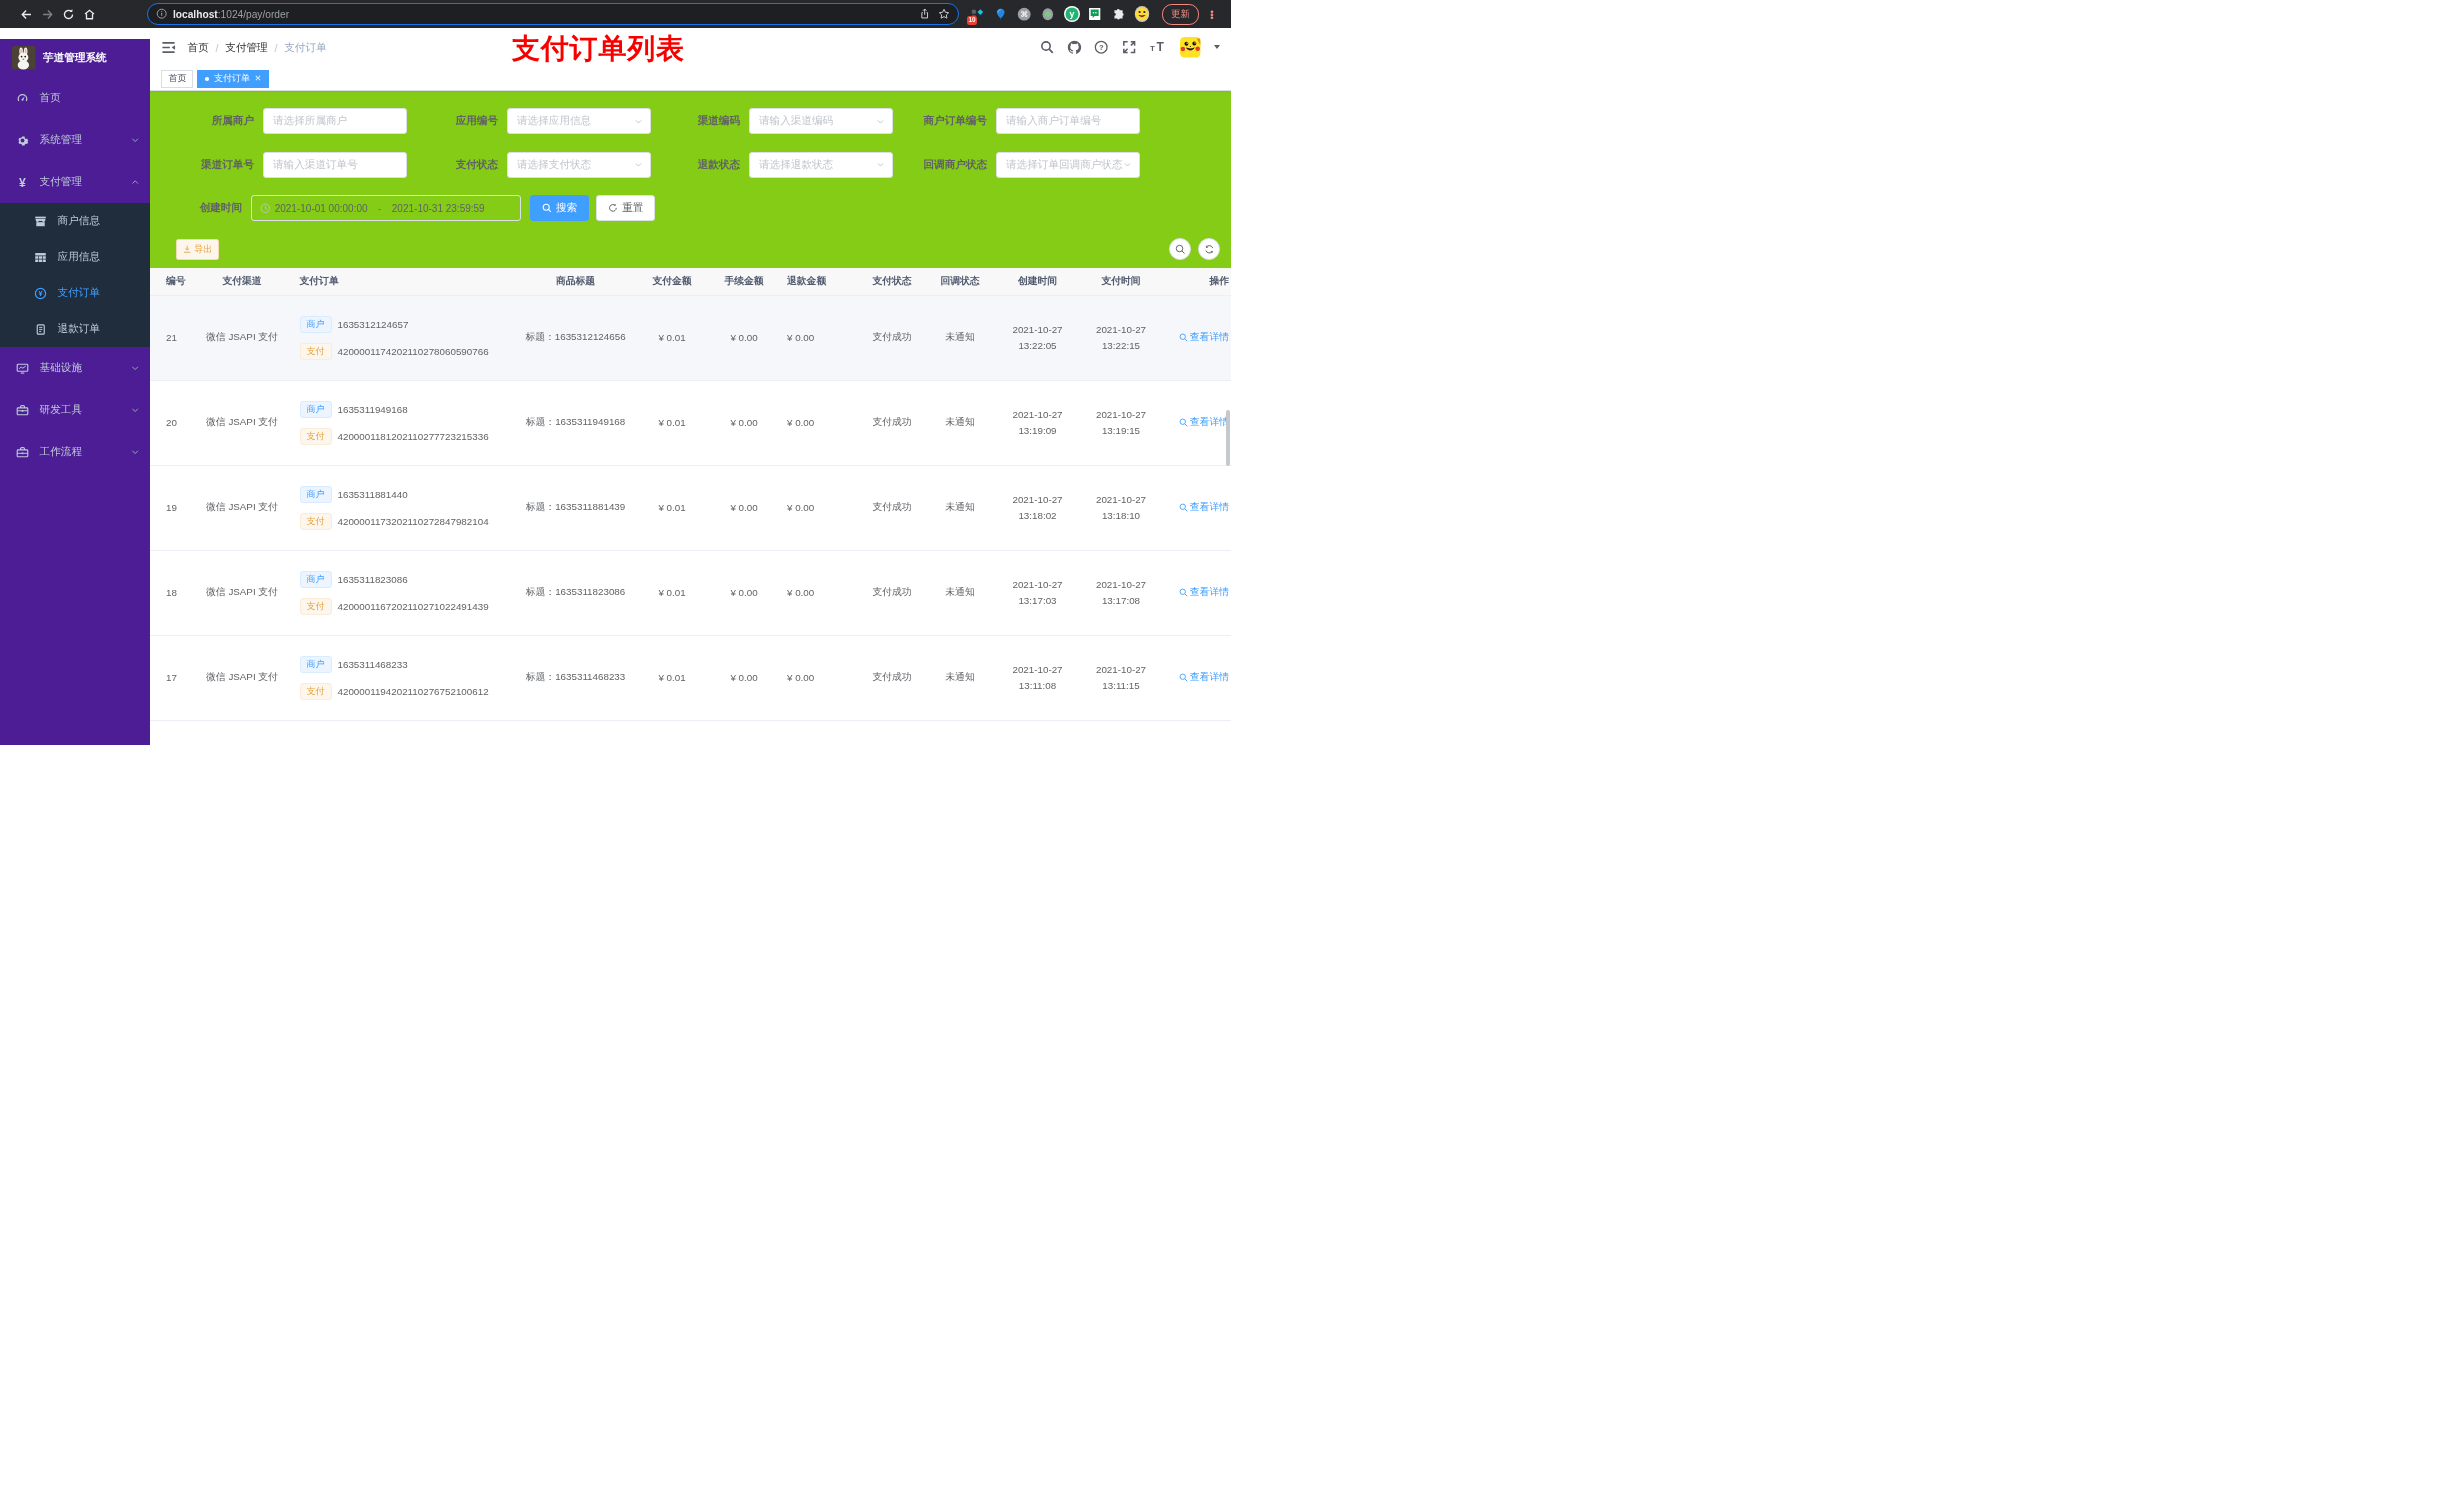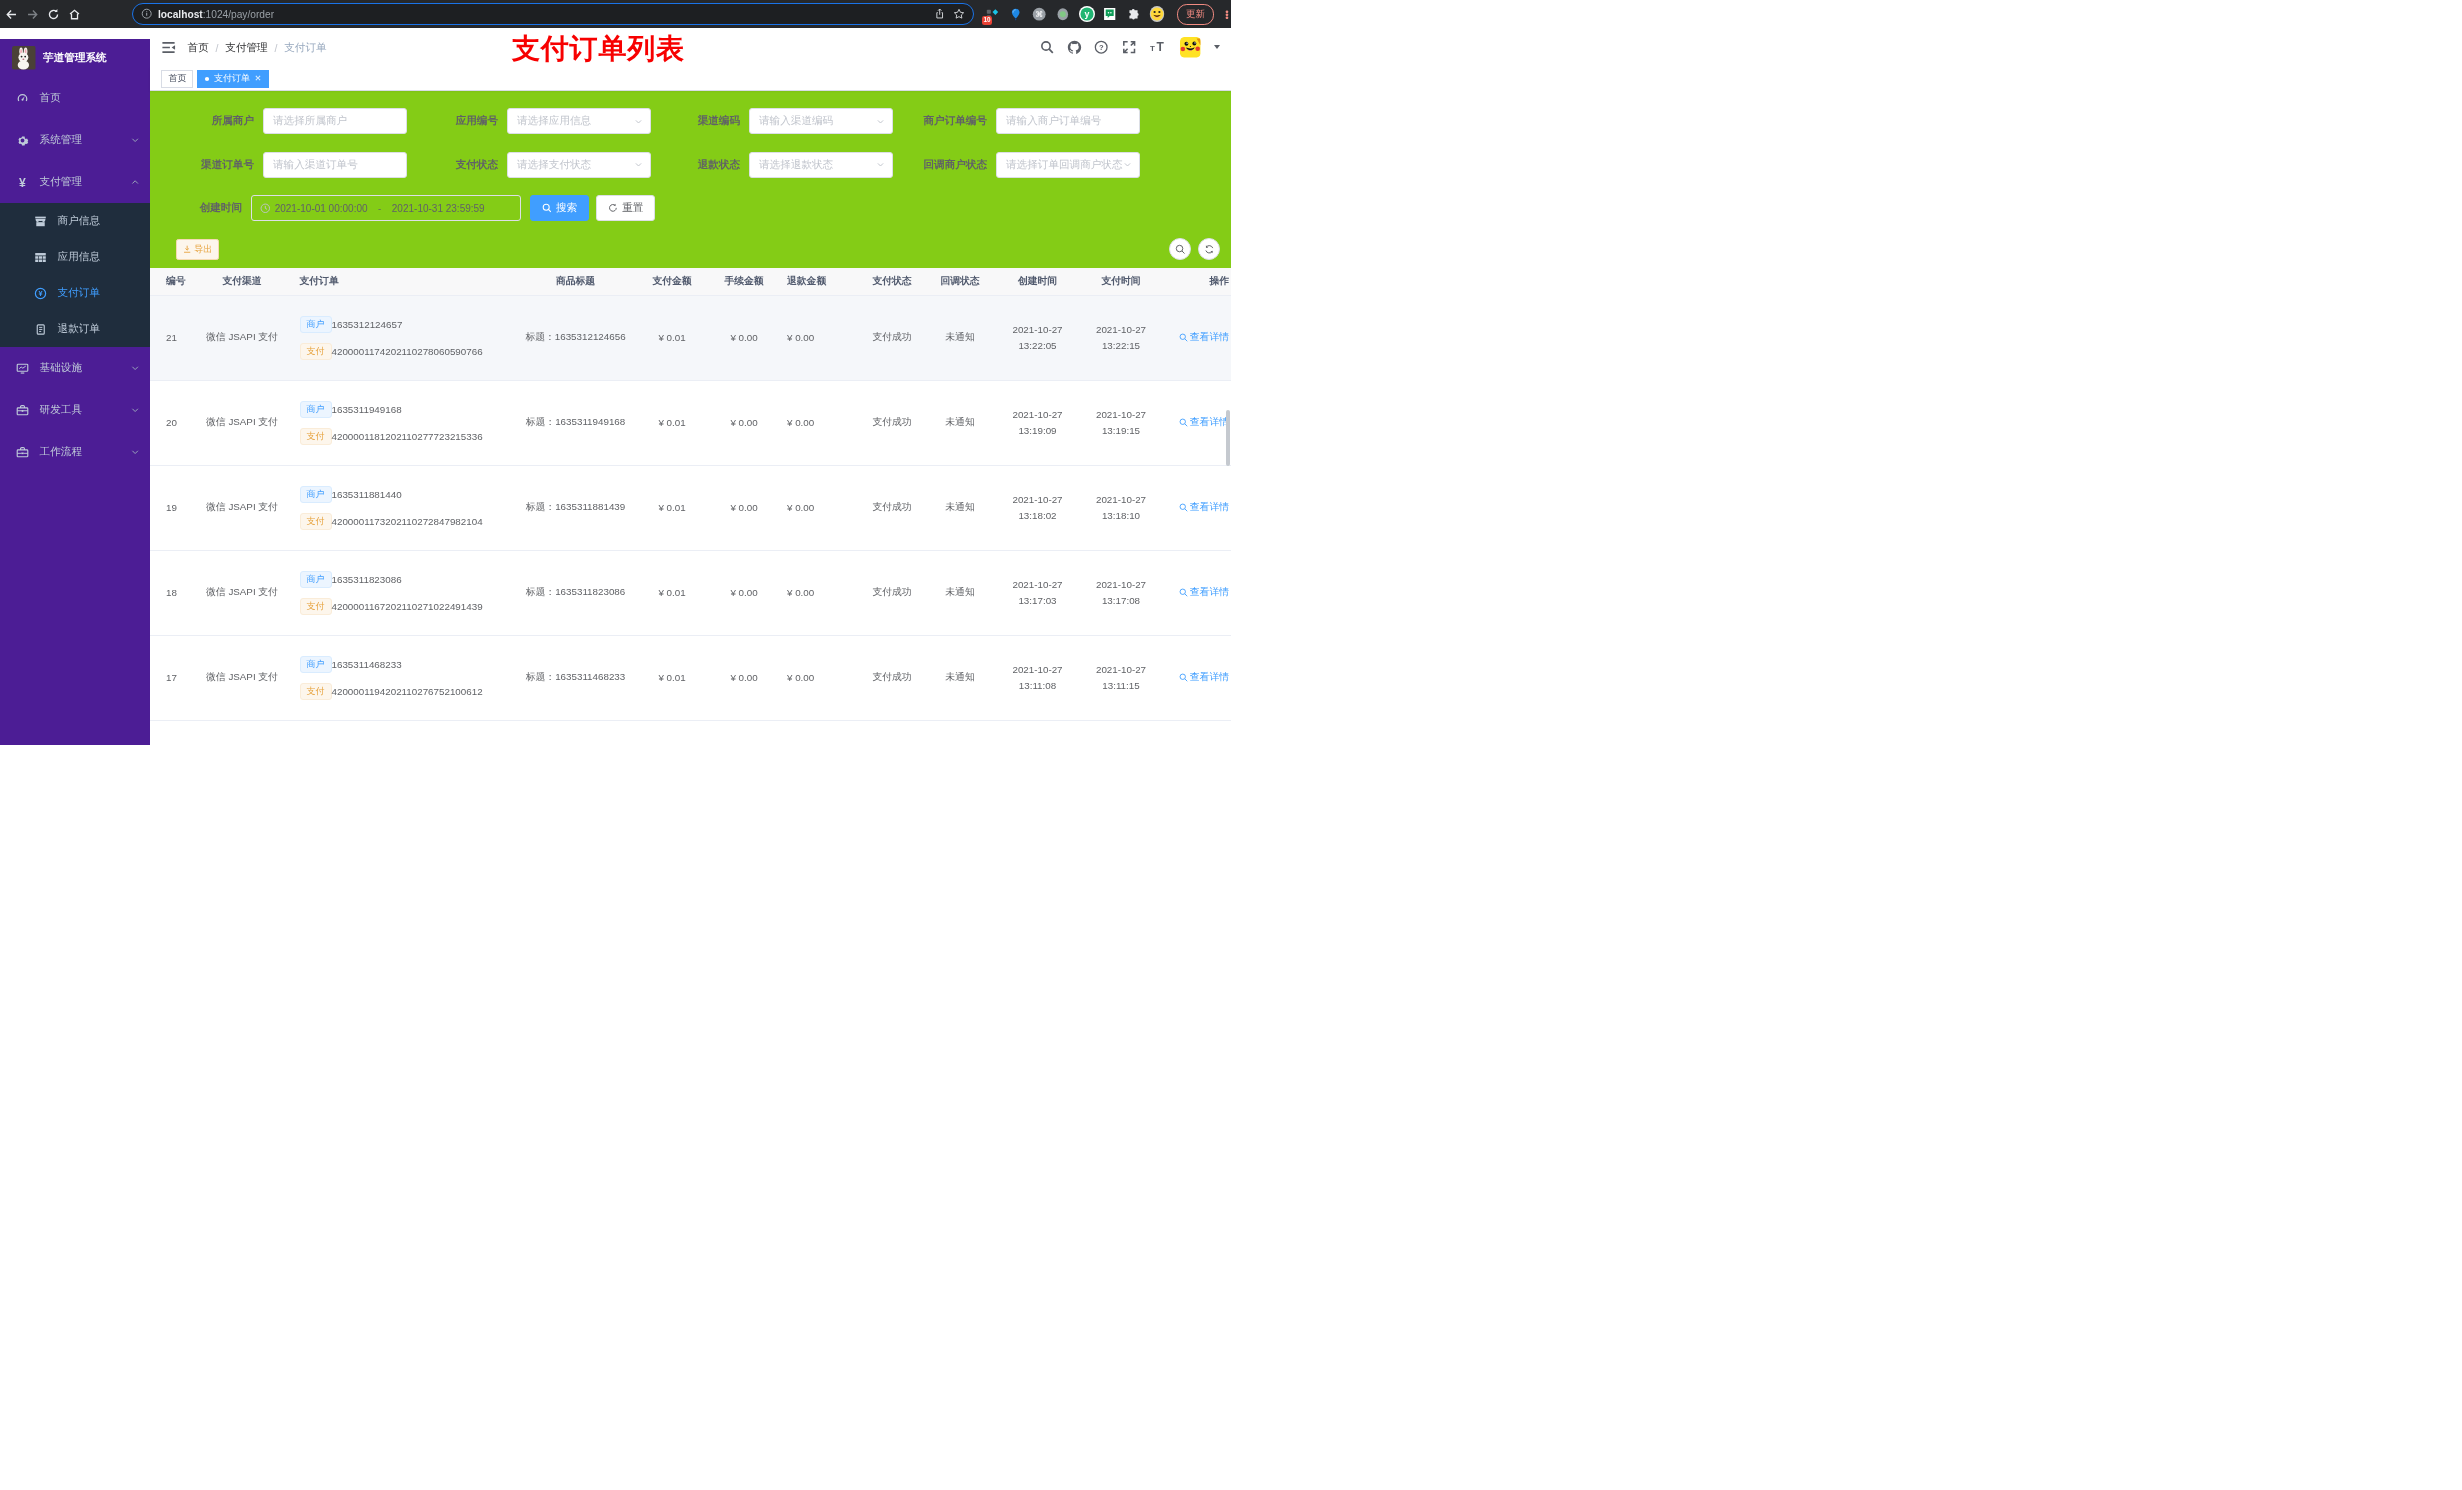--- a/index.html
+++ b/index.html
@@ -1,21 +1,21 @@
 <!DOCTYPE html>
 <html style="font-size:12px"><head>
 <meta charset="utf-8">
 <style>
   * { margin:0; padding:0; box-sizing:border-box; }
   html,body { width:1231px; height:745px; overflow:hidden; background:#fff;
     font-family:"Liberation Sans","DejaVu Sans",sans-serif; }
   svg { display:block; }
 
   
-  .browser-bar { height:28px; background:#26282b; display:flex; align-items:center; padding:0 1px; }
+  .browser-bar { height:28px; background:#26282b; display:flex; align-items:center; padding:0 16px; }
   .nav-btn { width:21px; height:21px; display:flex; align-items:center; justify-content:center; color:#e8eaed; flex:0 0 auto; }
   .nav-btn.dim { color:#7c8085; }
   .address-pill { height:22px; flex:1 1 auto; margin:0 10.6px 0 47px; background:#1d1f22;
     border:1.5px solid #1a73e8; border-radius:11.4px; display:flex; align-items:center; padding:0 7.6px; min-width:0; }
   .address-pill .url { font-size:10.2px; margin-left:6px; white-space:nowrap; overflow:hidden; flex:1; }
   .url .host { color:#e8eaed; font-weight:bold; }
   .url .rest { color:#9aa0a6; }
   .pill-ic { color:#dadce0; margin-left:7.6px; flex:0 0 auto; }
   .ext-area { display:flex; align-items:center; gap:6.8px; flex:0 0 auto; }
   .ext { width:16.7px; height:18px; position:relative; display:flex; align-items:center; justify-content:center; }
@@ -107,21 +107,21 @@
   .c-amount{width:64px; align-items:center;}
   .c-fee{width:80px; align-items:center;}
   .c-refund{width:72px; }
   .c-status{width:72px; align-items:center;}
   .c-notify{width:64px; align-items:center;}
   .c-created{width:91px; align-items:center; text-align:center;}
   .c-paid{width:76px; align-items:center; text-align:center;}
   .c-action{width:73px; align-items:flex-end;}
   .tbody .tr { height:85px; background:#fff; }
   .tbody .tr.hovered { background:#f5f7fa; }
-  .order-line { display:flex; align-items:center; }
+  .order-line { display:flex; align-items:center; gap:6px; }
   .tag { height:16.7px; line-height:15px; padding:0 6px; font-size:9px; border-radius:3px; border:0.8px solid; white-space:nowrap; }
   .tag-blue { color:#409eff; background:#ecf5ff; border-color:#d9ecff; }
   .tag-gold { color:#e6a23c; background:#fdf6ec; border-color:#faecd8; }
   .dt-line { line-height:16px; }
   .link { color:#409eff; display:inline-flex; align-items:center; gap:2.3px; cursor:pointer; font-size:9.8px; white-space:nowrap; }
   .link svg { width:9px; height:9px; }
 
   .page-scrollbar { position:absolute; right:1.5px; top:382px; width:3.8px; height:56px; background:#c5c9cf; border-radius:2.3px; }
 </style>
 </head>

